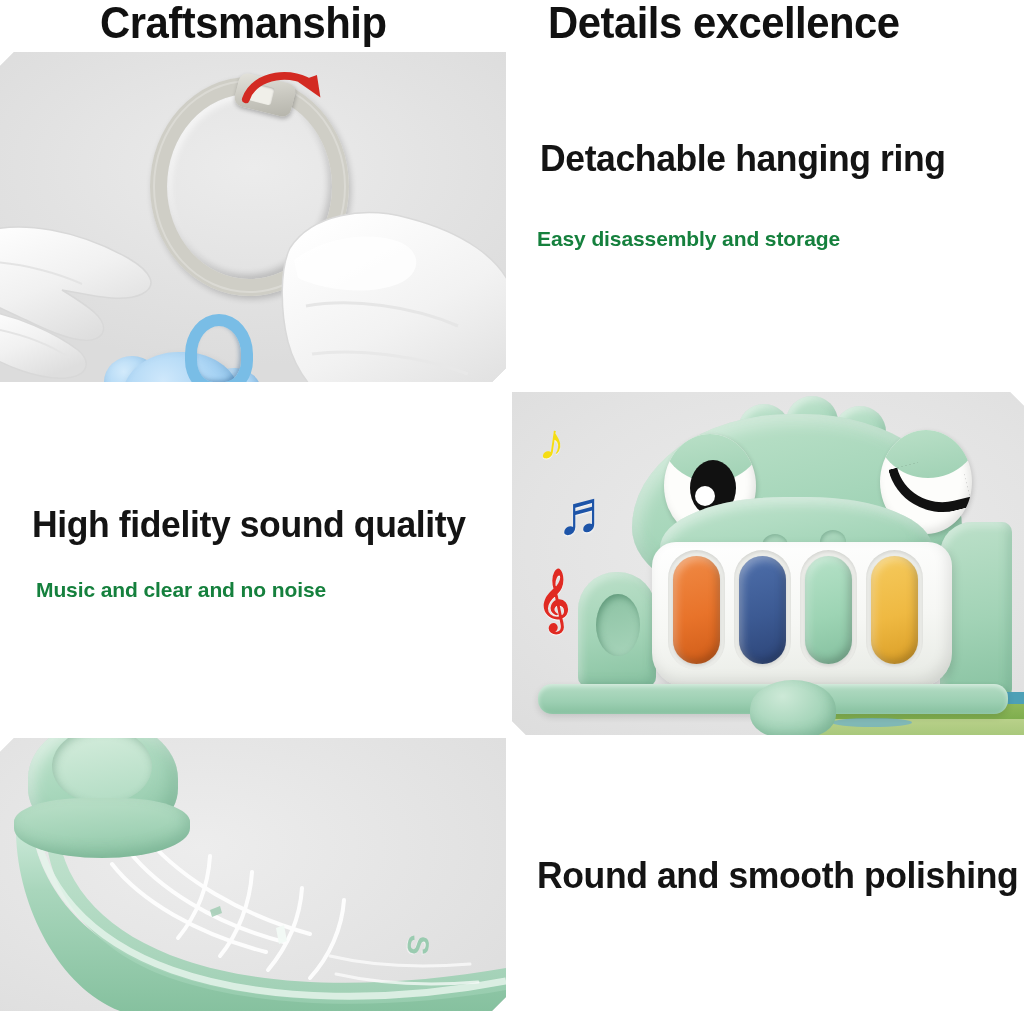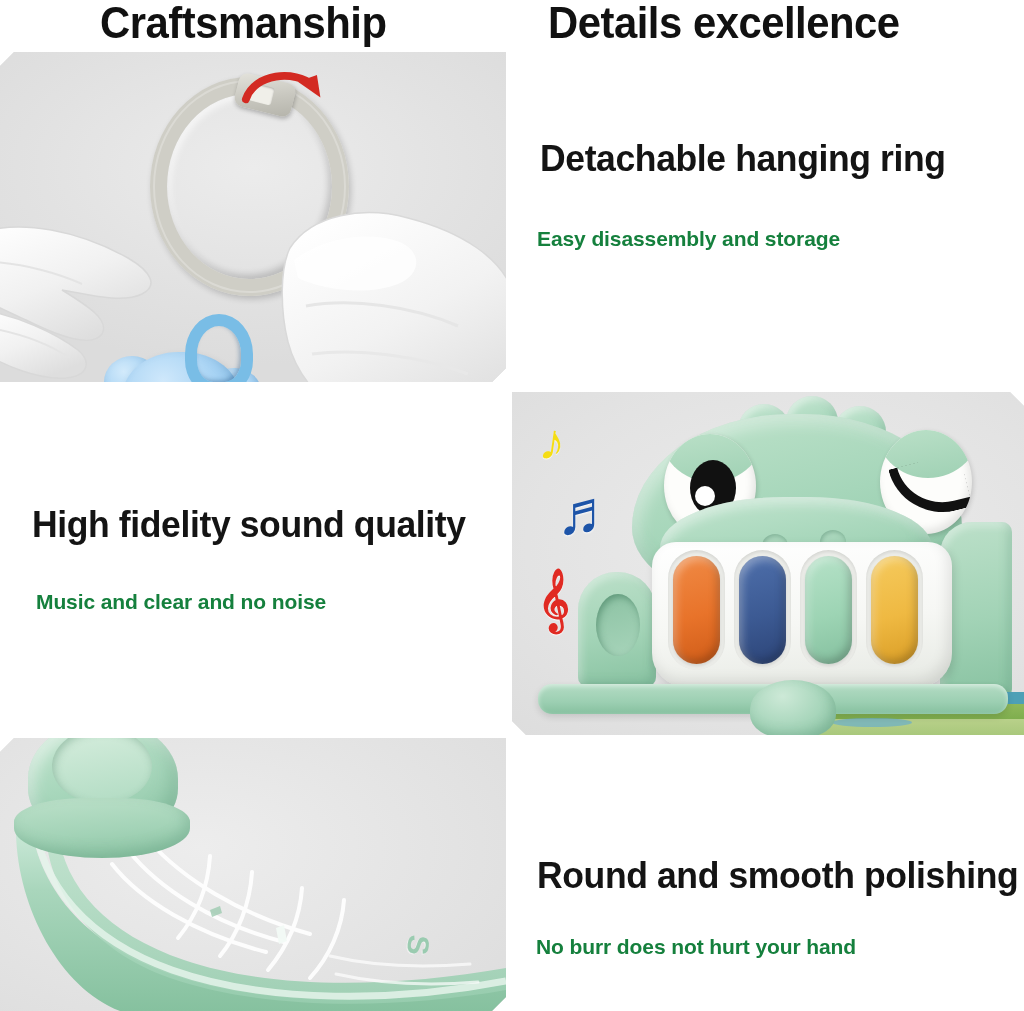--- a/index.html
+++ b/index.html
@@ -366,21 +366,21 @@
       <div class="key" style="left:87px;background:linear-gradient(165deg,#4e6fab 0%,#3c5a93 55%,#2c4477 100%);"></div>
       <div class="key" style="left:153px;background:linear-gradient(165deg,#b6e2c8 0%,#9dd4b4 55%,#84bf9e 100%);"></div>
       <div class="key" style="left:219px;background:linear-gradient(165deg,#f5ca5d 0%,#efb942 55%,#d99d26 100%);"></div>
     </div>
 
     <div class="base-bar"></div>
     <div class="center-knob"></div>
   </div>
 
   <div class="feat-title" style="left:32px;top:504px;">High fidelity sound quality</div>
-  <div class="feat-sub" style="left:36px;top:590px;">Music and clear and no noise</div>
+  <div class="feat-sub" style="left:36px;top:578px;">Music and clear and no noise</div>
 
   <div class="panel chamfer" id="panel-arch">
     <div class="bg-grad"></div>
 
     <svg class="arch-svg" width="506" height="273" viewBox="0 0 506 273">
       <defs>
         <linearGradient id="barg" x1="0" y1="0" x2="0" y2="1">
           <stop offset="0%" stop-color="#d2edde"></stop>
           <stop offset="38%" stop-color="#a9d6bc"></stop>
           <stop offset="100%" stop-color="#86c19f"></stop>
@@ -416,15 +416,14 @@
       <path d="M276 190 l8 -3 l3 16 l-8 3 z" fill="#f2faf5" opacity="0.95"></path>
       <path d="M210 172 l10 -4 l2 7 l-10 4 z" fill="#9ecbb0" opacity="0.8"></path>
     </svg>
 
     <div class="arch-hub"></div>
     <div class="arch-collar"></div>
     <div class="arch-emboss">S</div>
   </div>
 
   <div class="feat-title" style="left:537px;top:855px;">Round and smooth polishing</div>
-  <div class="feat-sub" style="left:536px;top:935px;">No burr does not hurt your hand</div>
 
 </div>
 
 </body></html>

